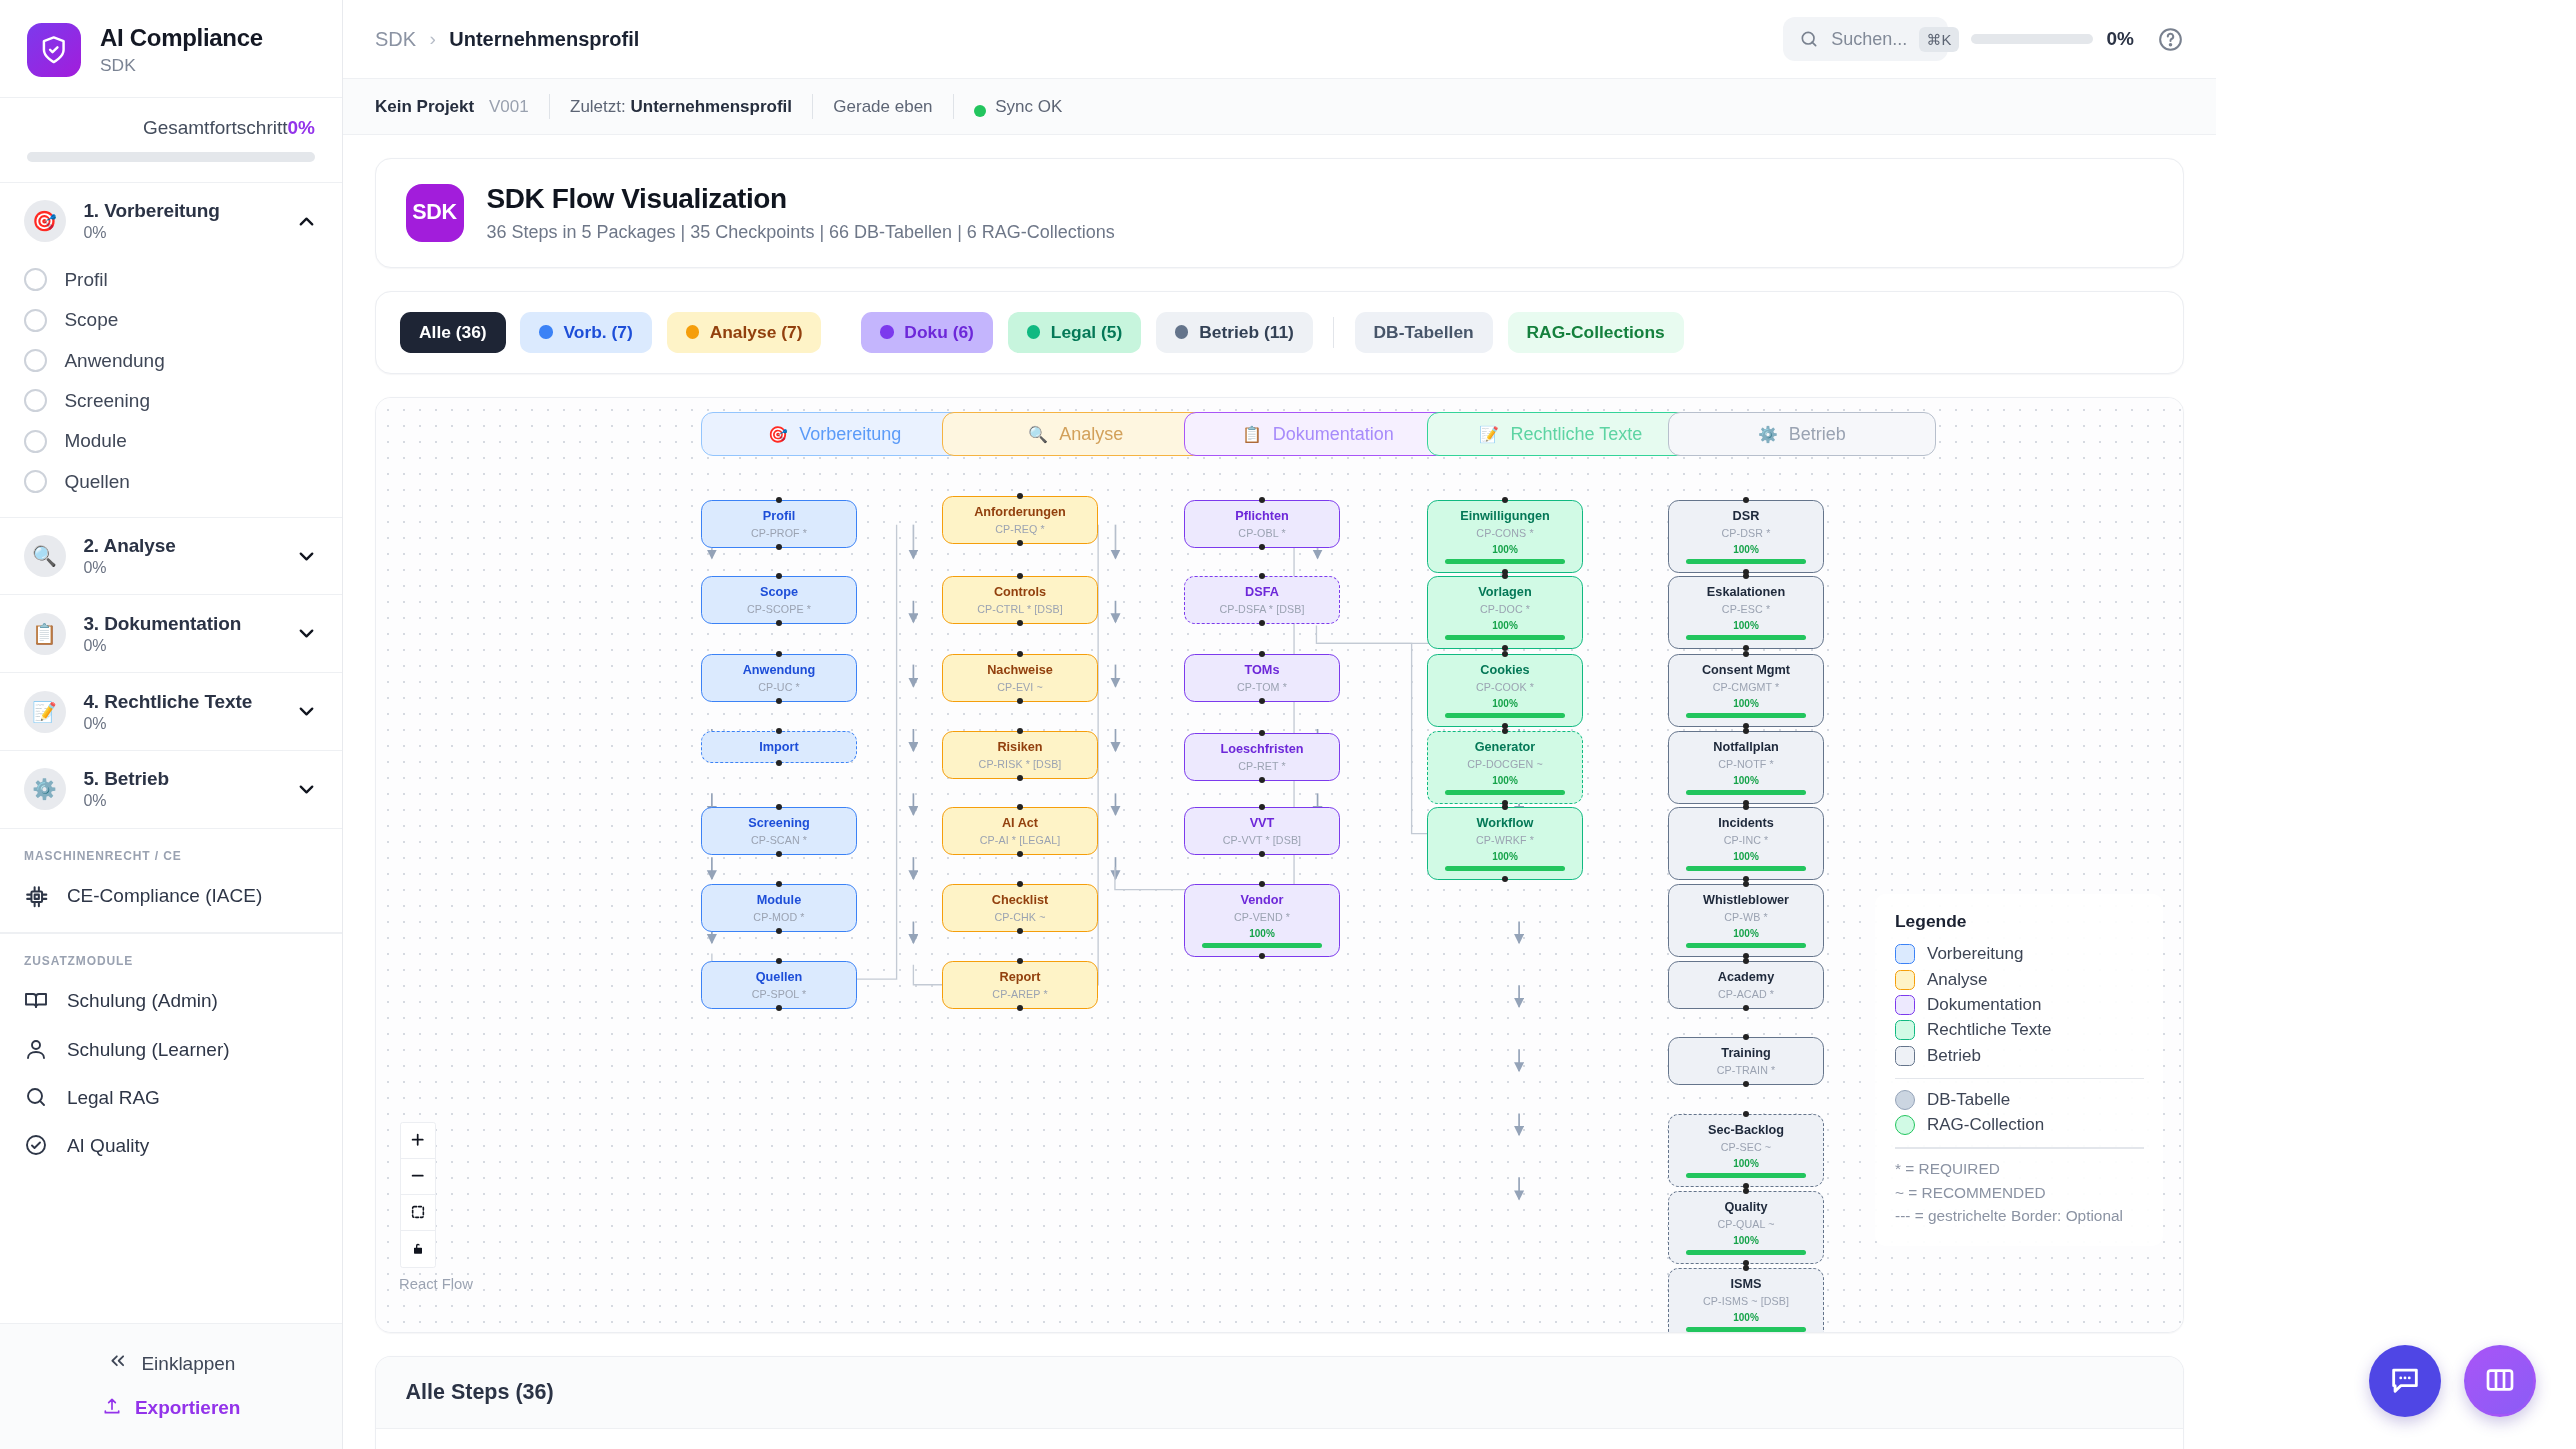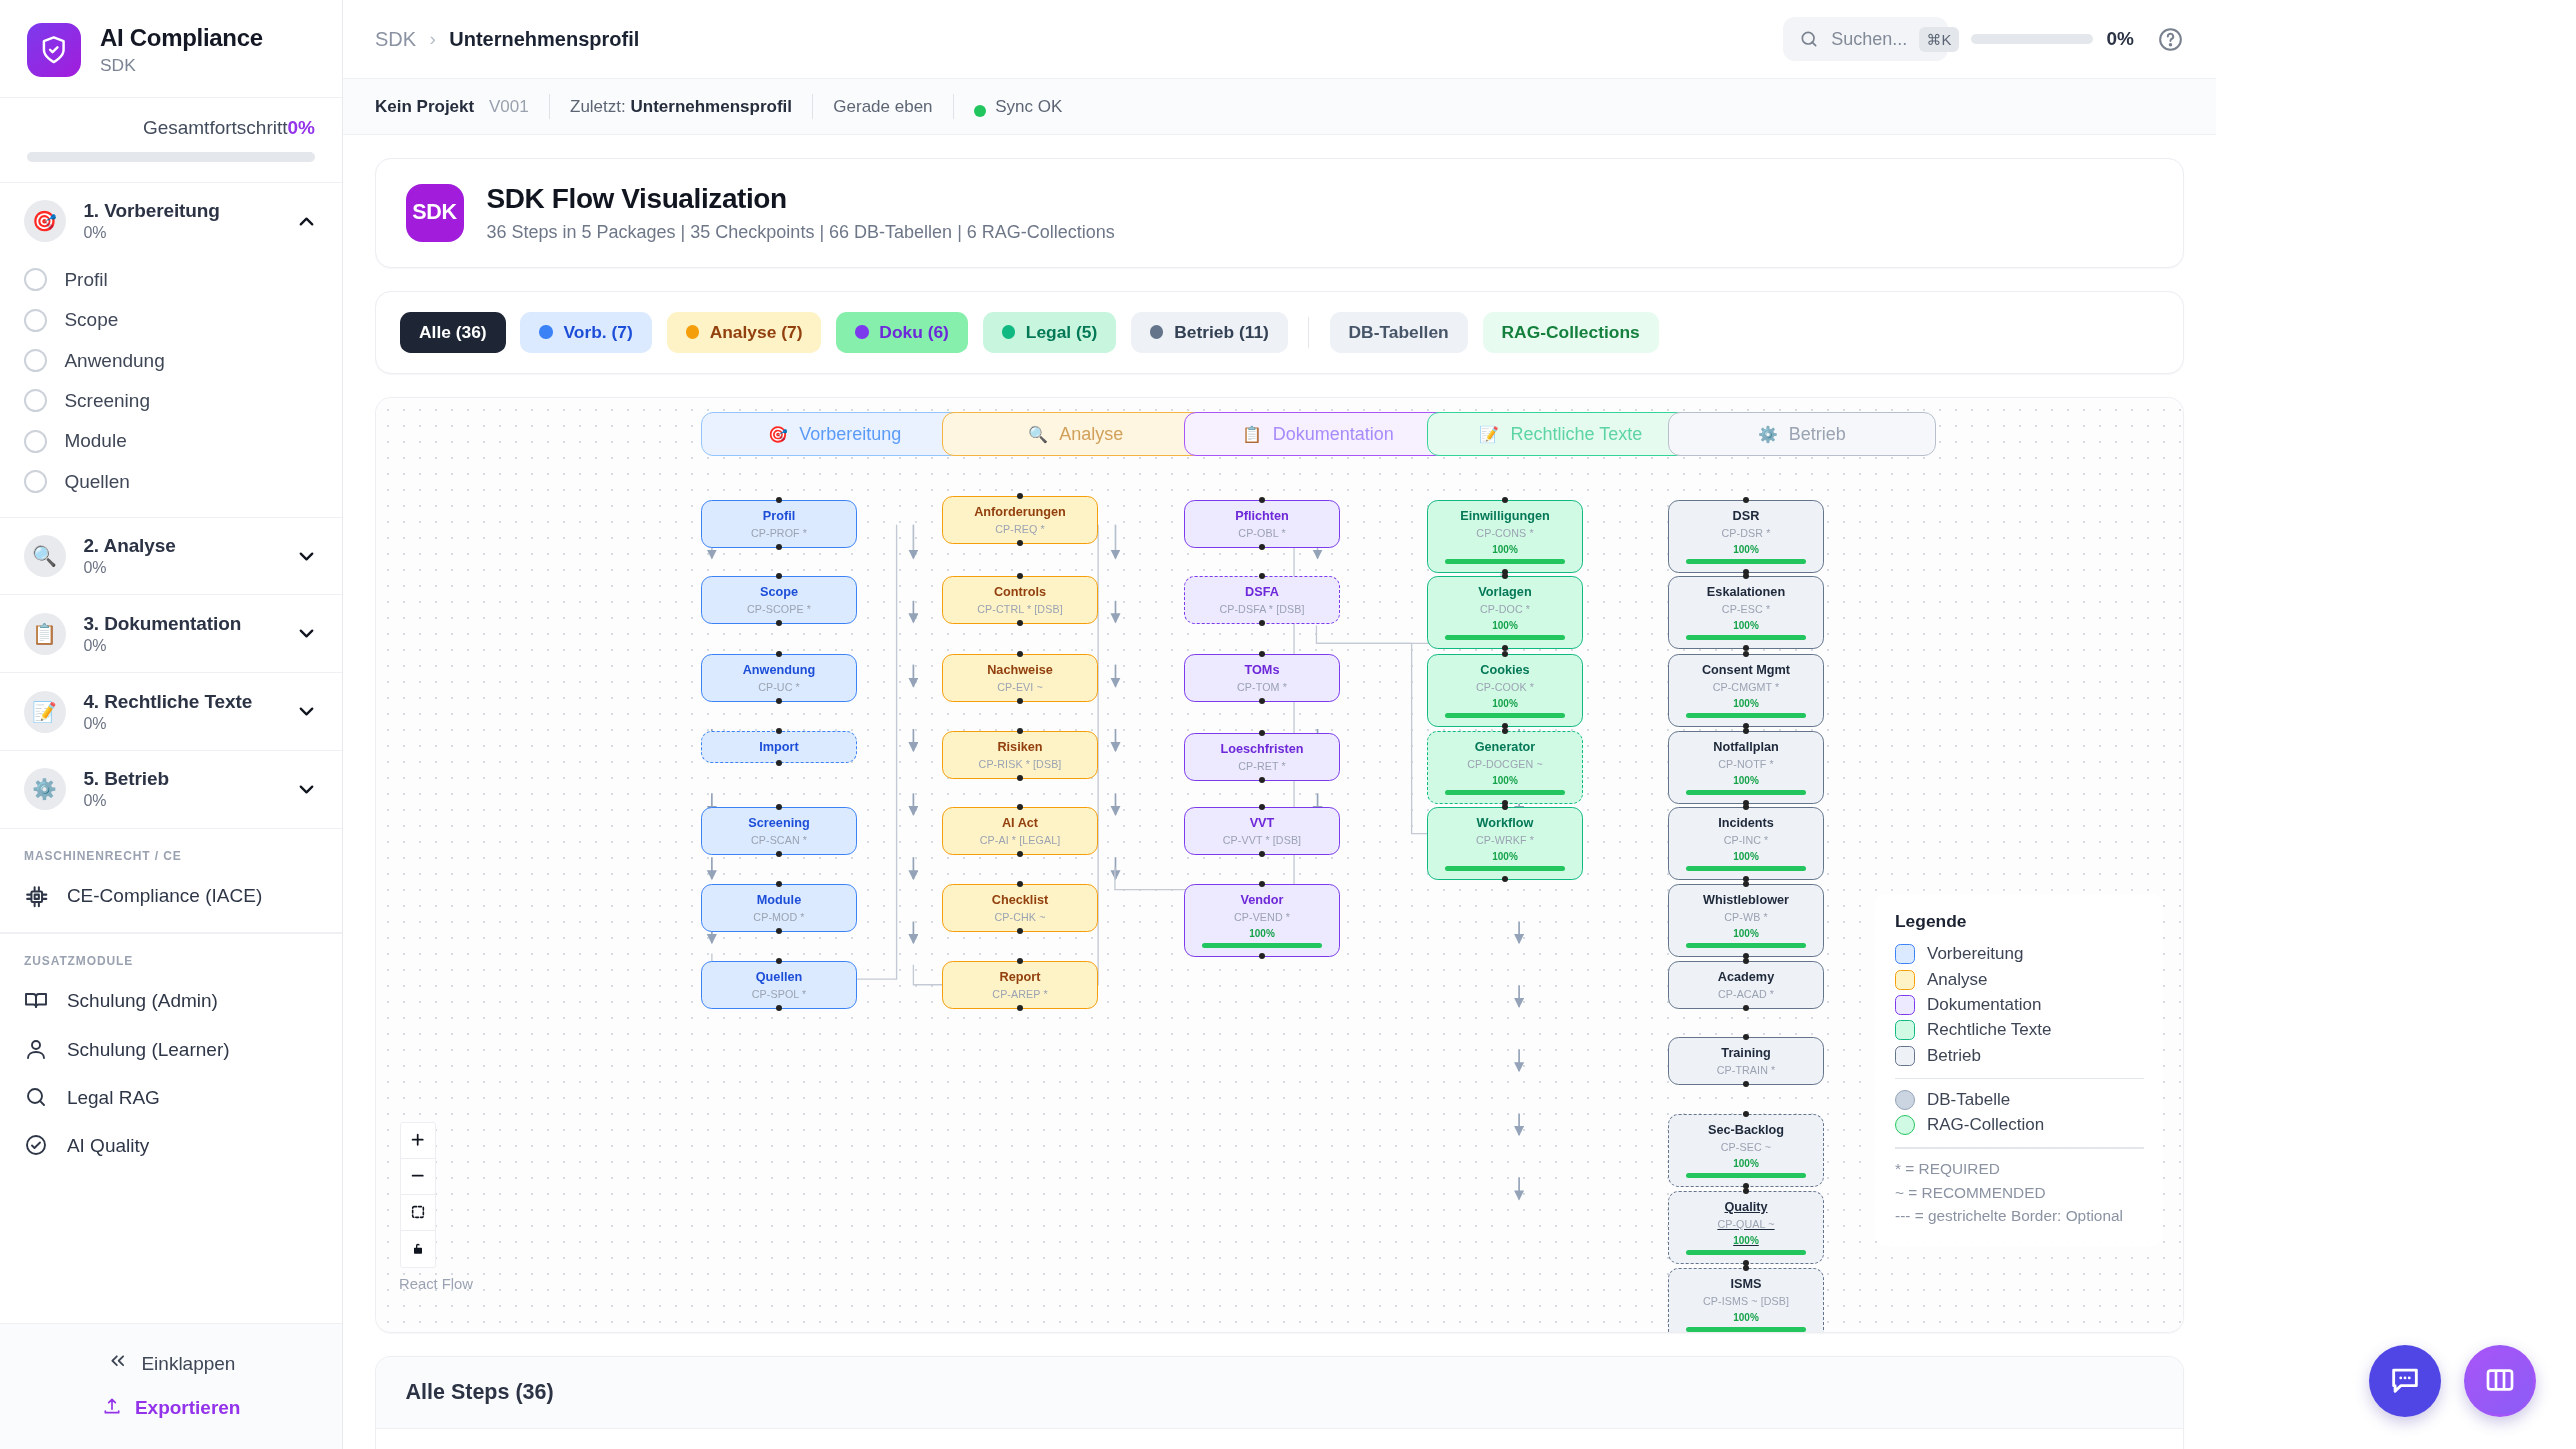--- a/index.html
+++ b/index.html
@@ -504,21 +504,21 @@
             <span>Alle (36)</span>
           </div>
           <div class="pill" style="background: rgb(219, 234, 254); color: rgb(29, 78, 216);">
             <span class="dot" style="background:#3b82f6"></span>
             <span>Vorb. (7)</span>
           </div>
           <div class="pill" style="background: rgb(254, 243, 199); color: rgb(146, 64, 14);">
             <span class="dot" style="background:#f59e0b"></span>
             <span>Analyse (7)</span>
           </div>
-          <div class="pill" style="background: #86efac; color: rgb(109, 40, 217);">
+          <div class="pill" style="background: #c4b5fd; color: rgb(109, 40, 217); margin-left: 25px;">
             <span class="dot" style="background:#7c3aed"></span>
             <span>Doku (6)</span>
           </div>
           <div class="pill" style="background: rgb(199, 245, 221); color: rgb(4, 120, 87);">
             <span class="dot" style="background:#10b981"></span>
             <span>Legal (5)</span>
           </div>
           <div class="pill" style="background: rgb(238, 241, 245); color: rgb(51, 65, 85);">
             <span class="dot" style="background:#64748b"></span>
             <span>Betrieb (11)</span>
@@ -827,21 +827,21 @@
                 <span class="hdl b"></span>
               </div>
               <div class="node" style="left: 1292px; top: 716px; background: rgb(238, 241, 246); border: 1.7px dashed rgb(100, 116, 139); color: rgb(30, 41, 59);">
                 <span class="hdl t"></span>
                 <span class="nm">Sec-Backlog</span>
                 <span class="cd">CP-SEC ~</span>
                 <span class="pc">100%</span>
                 <span class="bar"></span>
                 <span class="hdl b"></span>
               </div>
-              <div class="node" style="left: 1292px; top: 793px; background: rgb(238, 241, 246); border: 1.7px dashed rgb(100, 116, 139); color: rgb(30, 41, 59); text-decoration: underline;">
+              <div class="node" style="left: 1292px; top: 793px; background: rgb(238, 241, 246); border: 1.7px dashed rgb(100, 116, 139); color: rgb(30, 41, 59);">
                 <span class="hdl t"></span>
                 <span class="nm">Quality</span>
                 <span class="cd">CP-QUAL ~</span>
                 <span class="pc">100%</span>
                 <span class="bar"></span>
                 <span class="hdl b"></span>
               </div>
               <div class="node" style="left: 1292px; top: 870px; background: rgb(238, 241, 246); border: 1.7px dashed rgb(100, 116, 139); color: rgb(30, 41, 59);">
                 <span class="hdl t"></span>
                 <span class="nm">ISMS</span>

